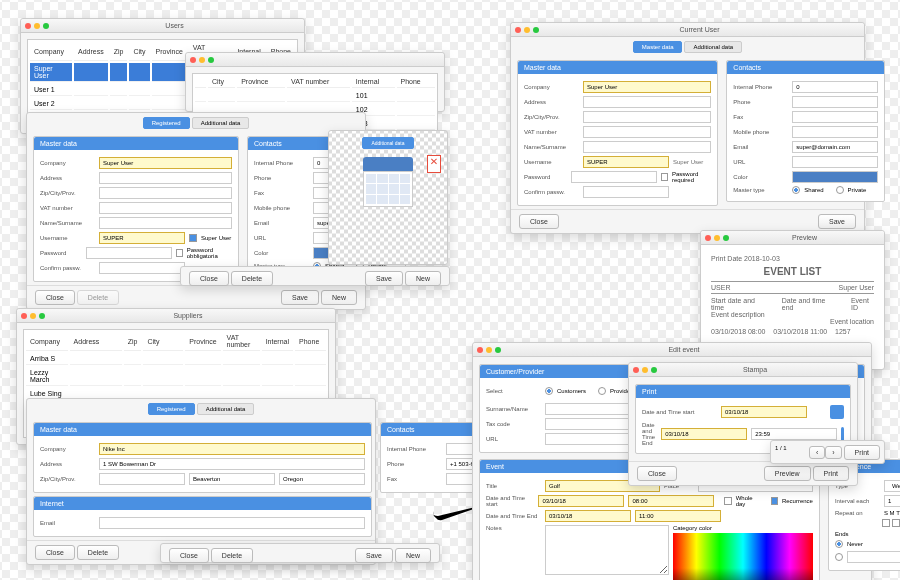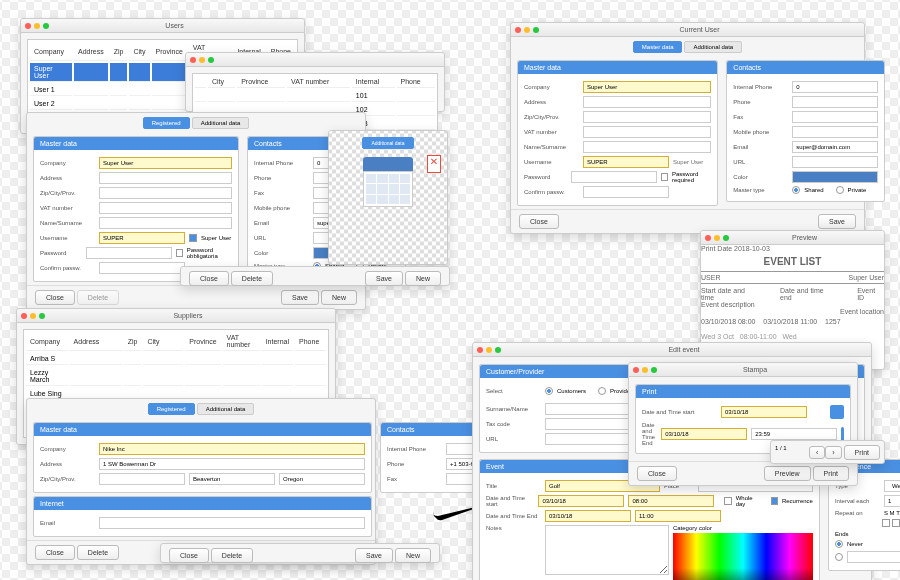--- a/index.html
+++ b/index.html
@@ -531,21 +531,21 @@
 
 <div class="win" style="left:700px;top:230px;width:185px;height:140px;background:#fff">
 <div class="tbar">
       <div class="dots">
         <div class="dot r"></div>
         <div class="dot y"></div>
         <div class="dot g"></div>
       </div>
       <div class="title">Preview</div>
     </div>
-<div style="padding:0;font-size:5px;color:#666">
+<div style="padding:10px;font-size:5px;color:#666">
 <div style="display:flex;justify-content:space-between">
         <span><span>Print Date</span> <span>2018-10-03</span></span>
       </div>
 <div style="text-align:center;font-size:10px;font-weight:bold;margin:4px 0">EVENT LIST</div>
 <div style="border-top:1px solid #999;border-bottom:1px solid #999;padding:2px 0;display:flex;justify-content:space-between">
         <span>USER</span>
         <span>Super User</span>
       </div>
 <div style="margin-top:3px;display:flex;gap:20px">
         <span>Start date and time</span>

